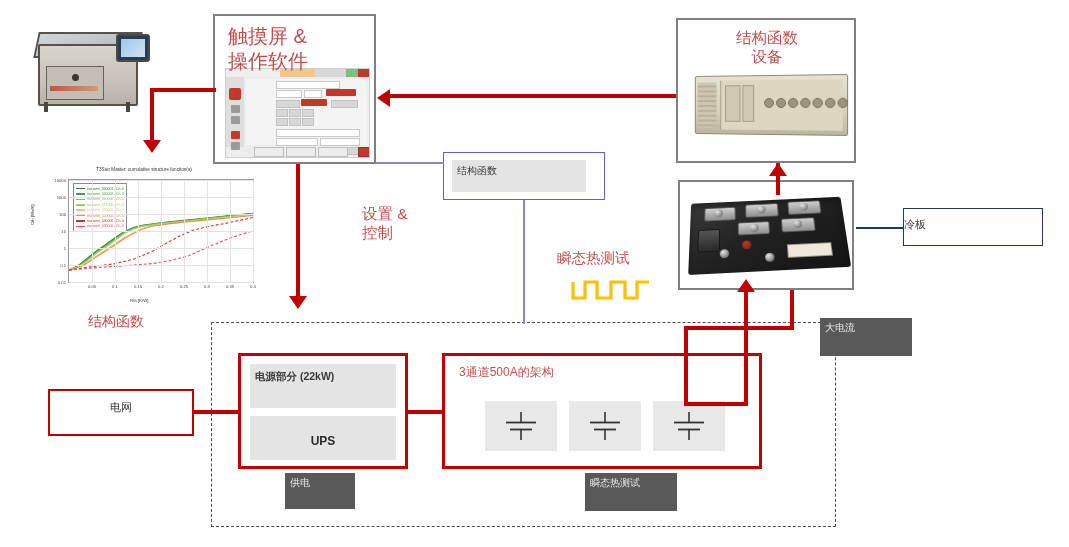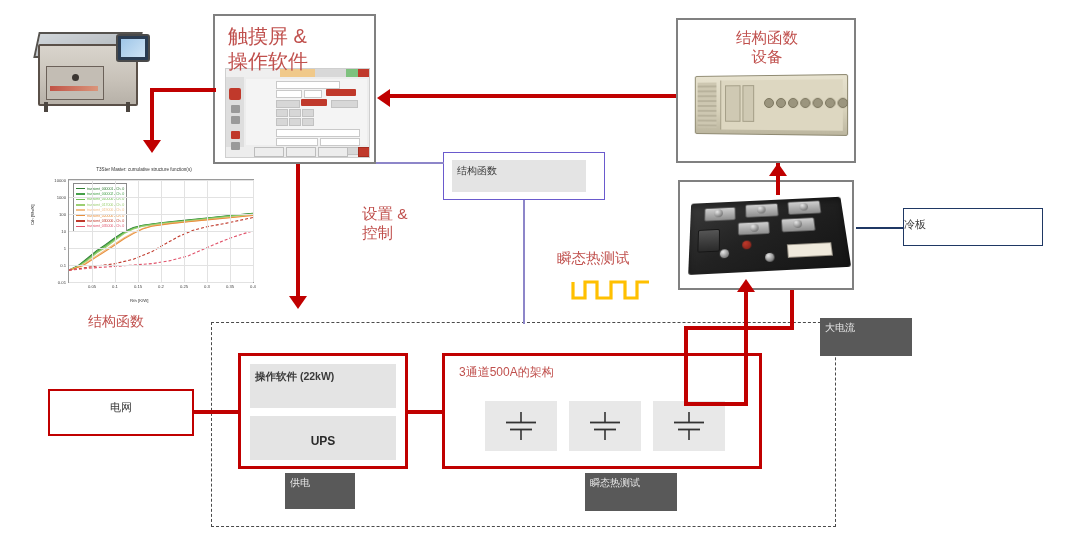--- a/index.html
+++ b/index.html
@@ -328,21 +328,21 @@
 
 <div class="abs gridbox">
   <span>电网</span>
 </div>
 
 <div class="abs boundary"></div>
 
 <div class="abs supply">
   <div class="supply-row a"></div>
   <div class="supply-row b"></div>
-  <div class="supply-lab-a">操作软件 (22kW)</div>
+  <div class="supply-lab-a">电源部分 (22kW)</div>
   <div class="supply-lab-b">UPS</div>
 </div>
 
 <div class="abs arch">
   <div class="arch-title">3通道500A的架构</div>
   <div class="cap" style="left:40px">
     <svg width="40" height="34" viewBox="0 0 40 34">
       <line x1="20" y1="3" x2="20" y2="13" stroke="#333" stroke-width="1.6"></line>
       <line x1="5" y1="13.5" x2="35" y2="13.5" stroke="#333" stroke-width="1.8"></line>
       <line x1="9" y1="20.5" x2="31" y2="20.5" stroke="#333" stroke-width="1.8"></line>

